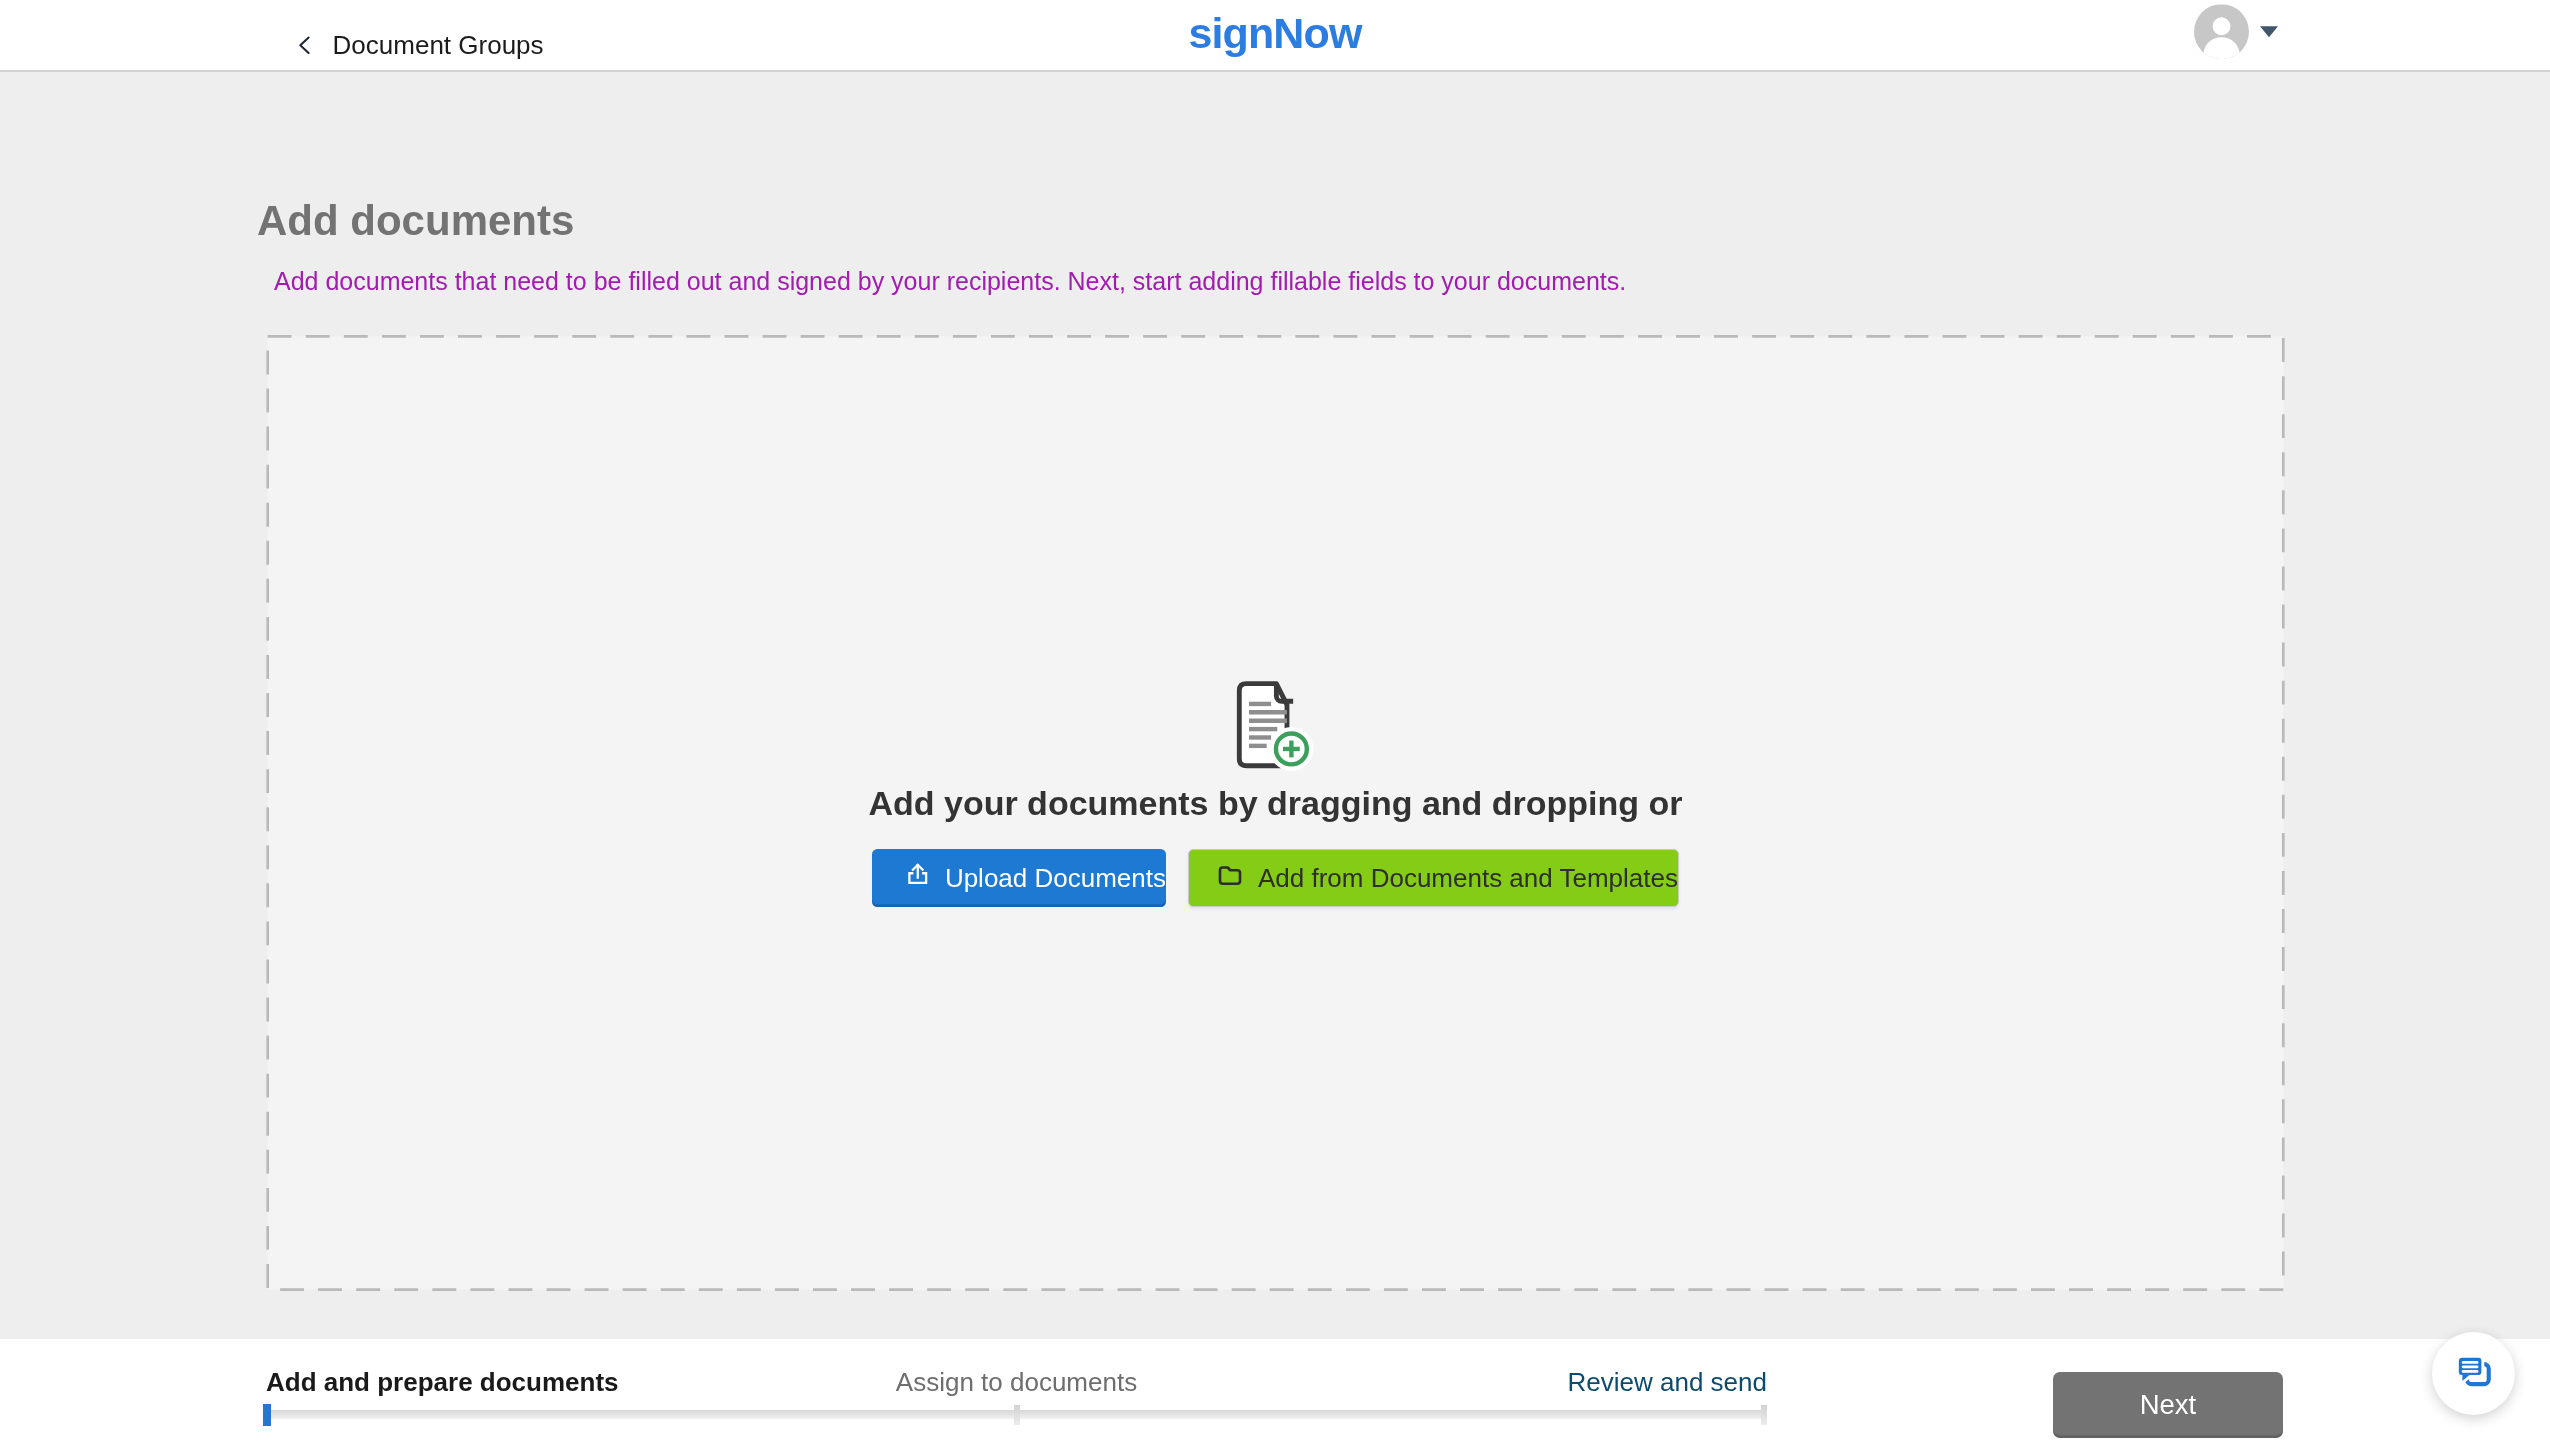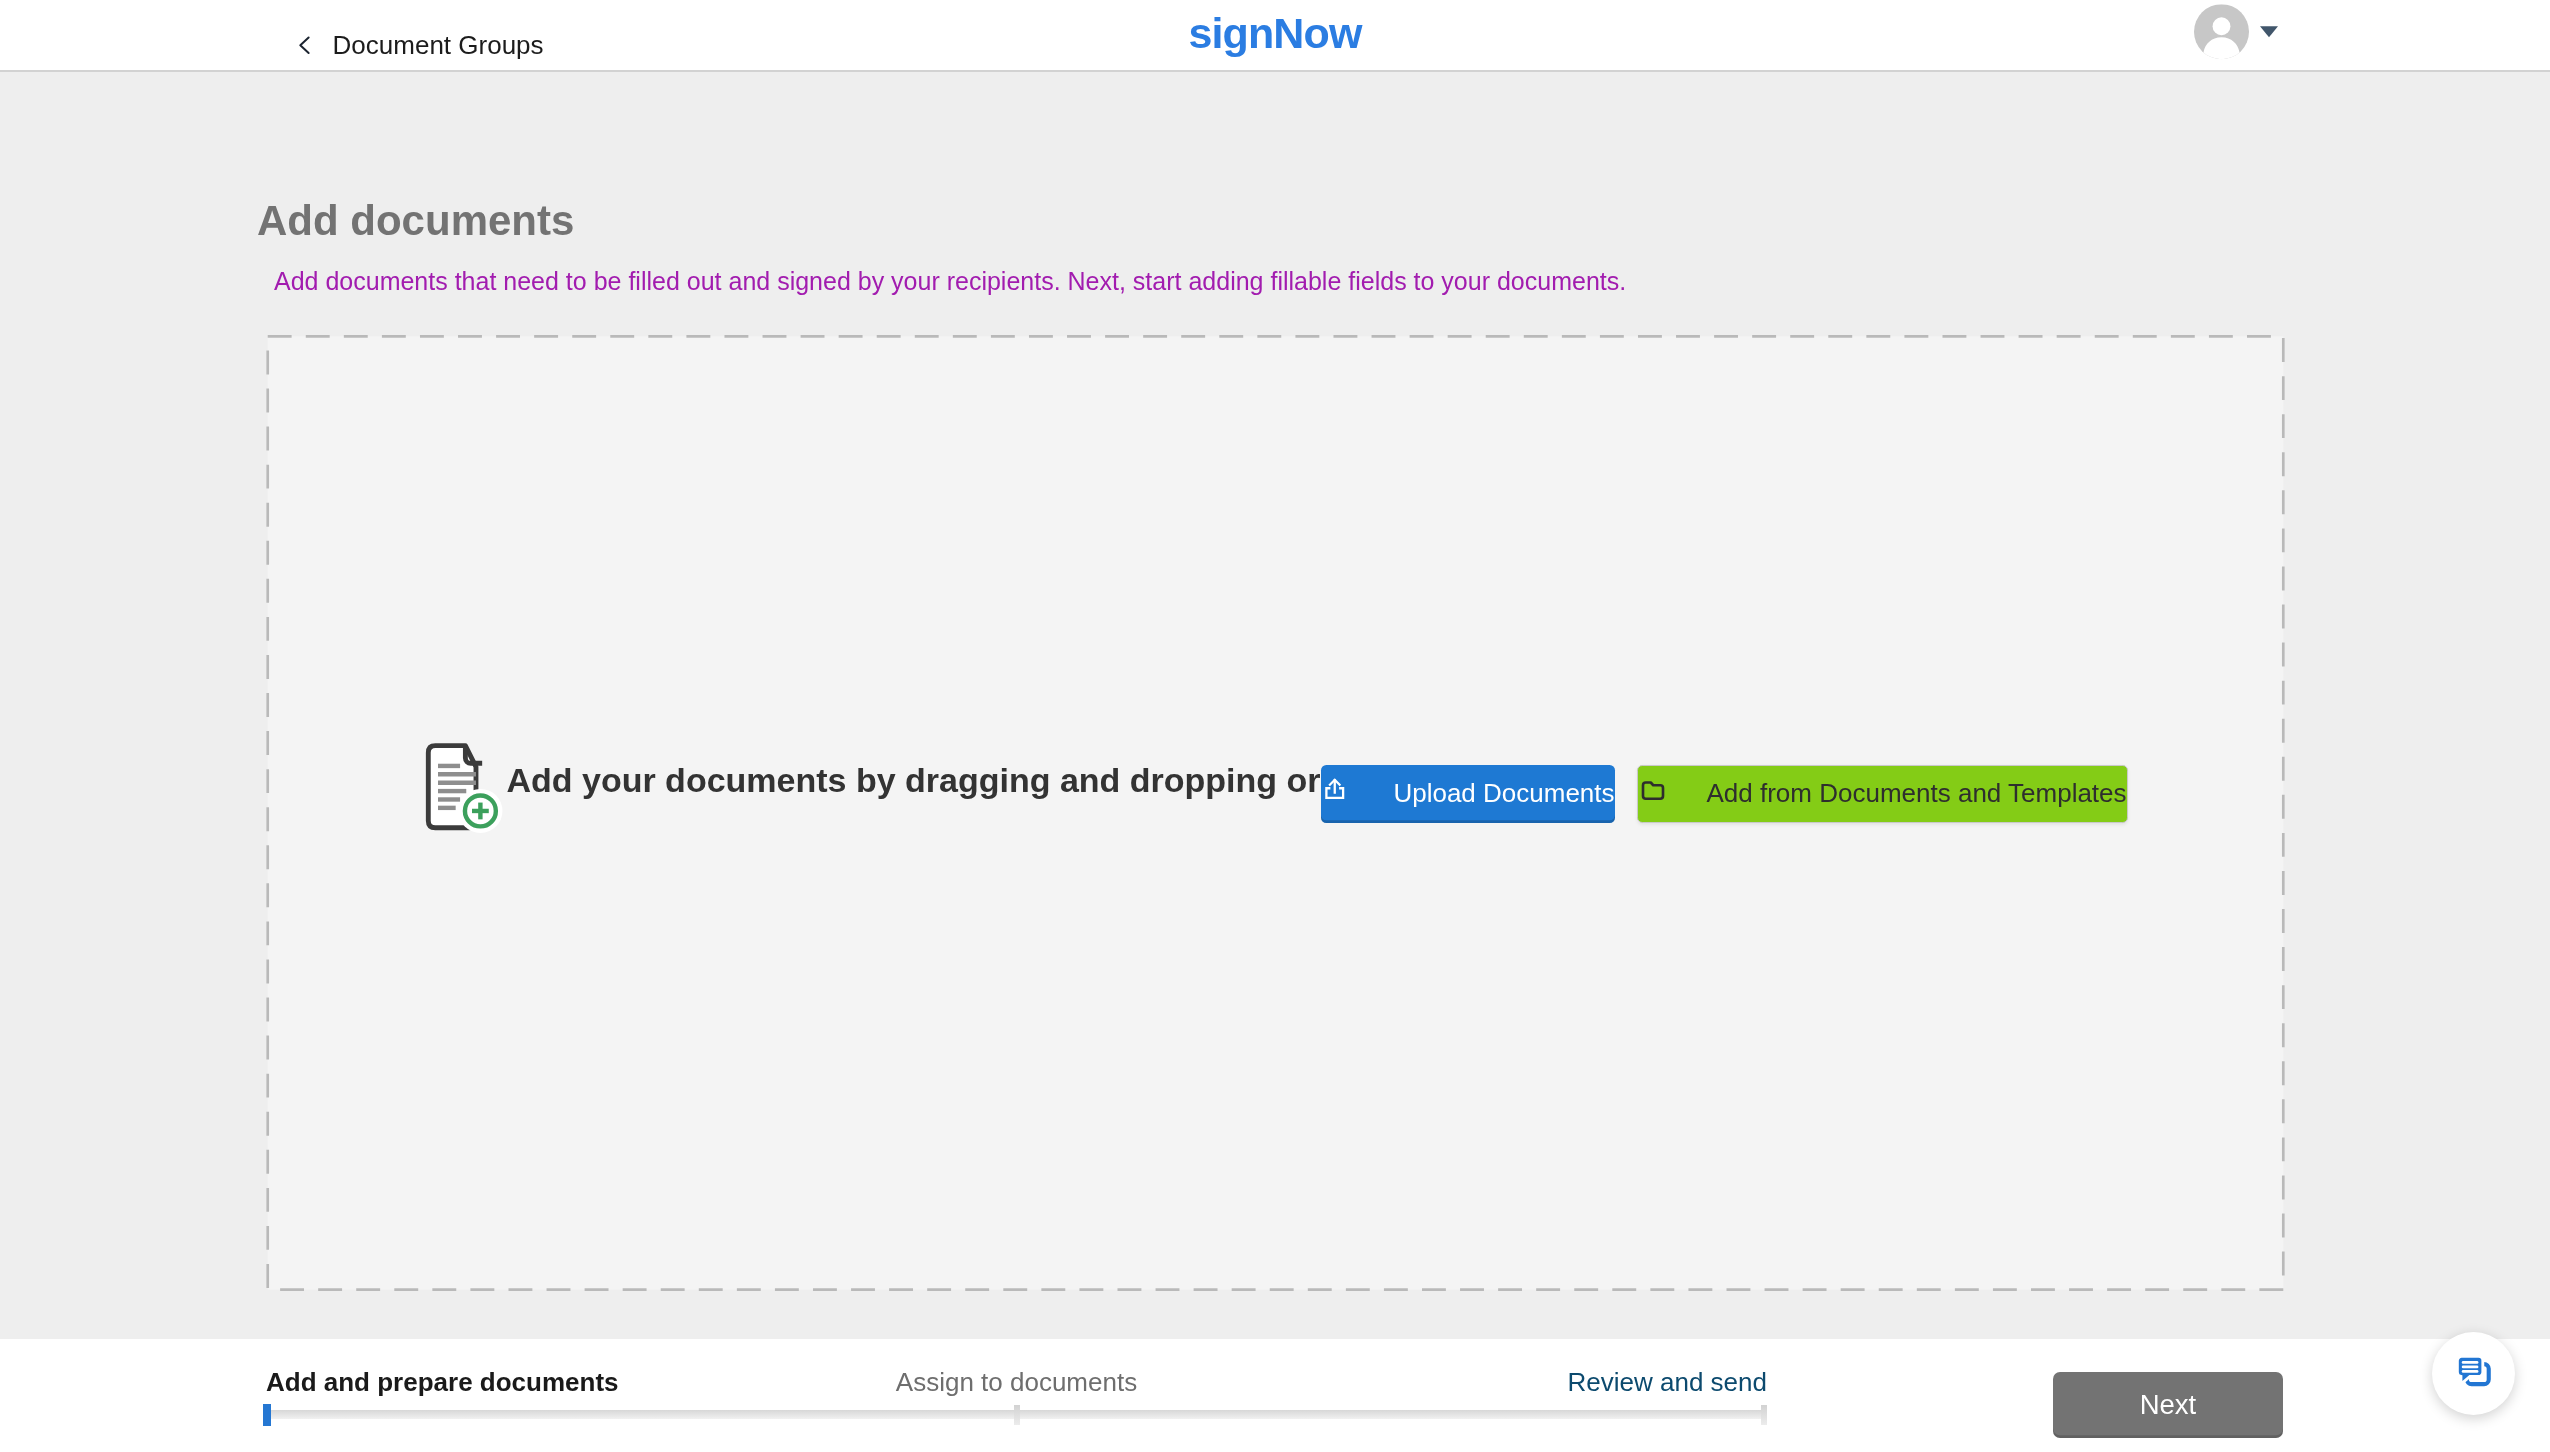--- a/index.html
+++ b/index.html
@@ -47,30 +47,30 @@
   .page-subtitle {
     position:absolute; left:274px; top:267px;
     font-size:25px; color:#a21caf;
   }
   .dropzone {
     position:absolute; left:266px; top:335px; width:2019px; height:956px;
   }
   .dz-border { position:absolute; left:0; top:0; }
   .dz-content {
     position:absolute; left:0; top:0; width:100%; height:100%;
-    display:flex; flex-direction:row; align-items:center; justify-content:center;
+    display:flex; flex-direction:column; align-items:center; justify-content:center;
     padding-bottom:39px;
   }
   .dz-icon { margin-bottom:8.9px; }
   .dz-title {
     font-size:34px; font-weight:bold; color:#333; margin-bottom:26.6px;
   }
   .dz-buttons { display:flex; gap:22px; align-items:center; }
   .btn {
-    height:58px; display:flex; align-items:center; justify-content:space-between;
+    height:58px; display:flex; align-items:center; justify-content:flex-end;
     gap:13.3px; font-size:26px; border-radius:5.3px; cursor:pointer;
     font-family:"Liberation Sans", sans-serif; border:none;
   }
   .btn-primary {
     width:294px; background:#1e79d3; color:#ffffff;
     box-shadow:inset 0 -2.7px 0 rgba(0,0,0,0.18);
   }
   .btn-secondary {
     width:491px; background:#84cc16; color:#2e2e2e;
     border:1.8px solid #c9c9c9; box-shadow:0 1.8px 3.5px rgba(0,0,0,0.07);

